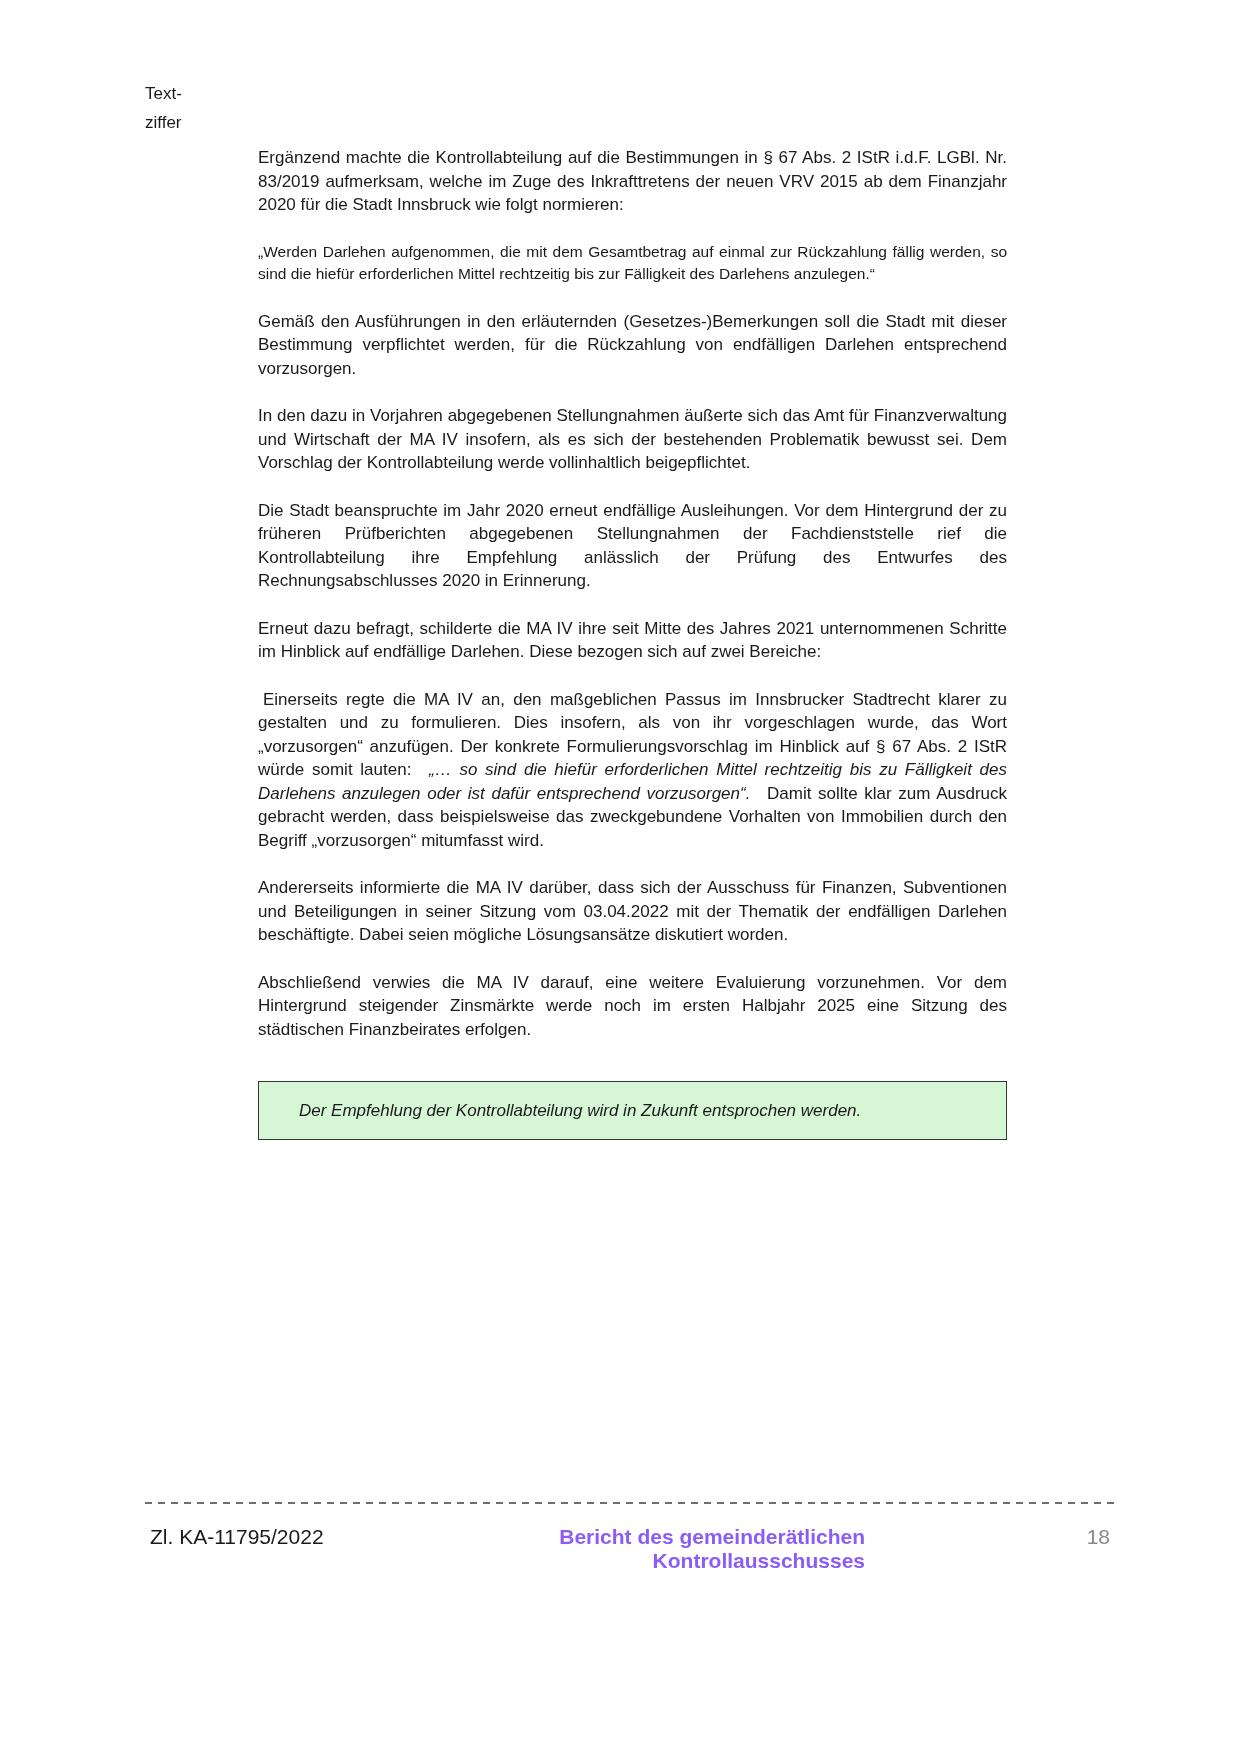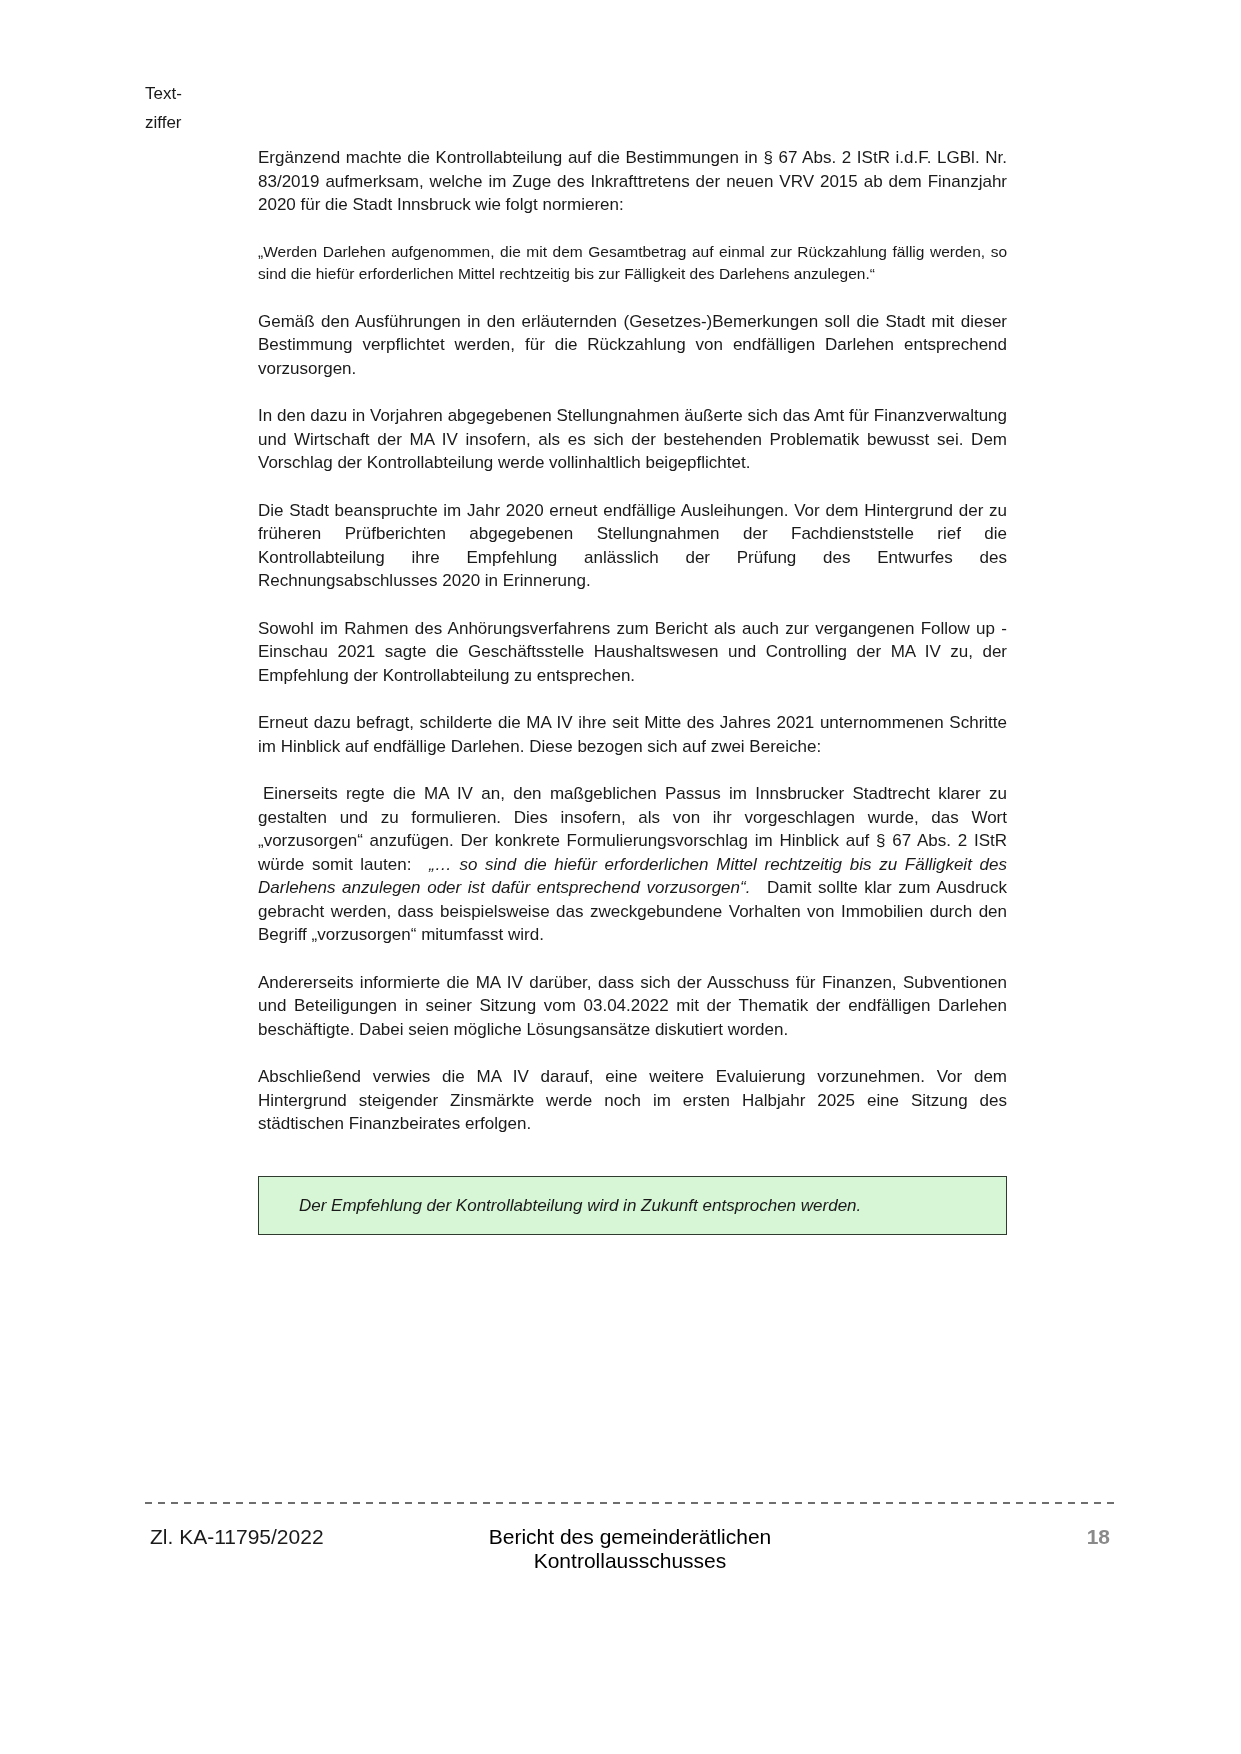--- a/index.html
+++ b/index.html
@@ -65,22 +65,22 @@
     height: 2px;
     background-image: repeating-linear-gradient(to right, #6e6e6e 0 7px, transparent 7px 13px);
   }
   .footer-row {
     display: flex;
     align-items: baseline;
     margin-top: 16px;
     font-size: 21px;
   }
   .footer-ref   { flex: 1; text-align: left;  color: #1a1a1a; }
-  .footer-title { flex: 2; text-align: center; color: #000000; }
-  .footer-page  { flex: 1; text-align: right; color: #8a8a8a; font-weight: bold; }
+  .footer-title { flex: 2; text-align: right; color: #8b5cf6; font-weight: bold; }
+  .footer-page  { flex: 1; text-align: right; color: #8a8a8a; }
 </style>
 </head>
 <body>
 
 <div class="page">
 
   <div class="margin-label">
     <div>Text-</div>
     <div>ziffer</div>
   </div>
@@ -89,21 +89,20 @@
     <p class="para">Ergänzend machte die Kontrollabteilung auf die Bestimmungen in § 67 Abs. 2 IStR i.d.F. LGBl. Nr. 83/2019 aufmerksam, welche im Zuge des Inkrafttretens der neuen VRV 2015 ab dem Finanzjahr 2020 für die Stadt Innsbruck wie folgt normieren:</p>
 
     <p class="para quote">„Werden Darlehen aufgenommen, die mit dem Gesamtbetrag auf einmal zur Rückzahlung fällig werden, so sind die hiefür erforderlichen Mittel rechtzeitig bis zur Fälligkeit des Darlehens anzulegen.“</p>
 
     <p class="para">Gemäß den Ausführungen in den erläuternden (Gesetzes-)Bemerkungen soll die Stadt mit dieser Bestimmung verpflichtet werden, für die Rückzahlung von endfälligen Darlehen entsprechend vorzusorgen.</p>
 
     <p class="para">In den dazu in Vorjahren abgegebenen Stellungnahmen äußerte sich das Amt für Finanzverwaltung und Wirtschaft der MA IV insofern, als es sich der bestehenden Problematik bewusst sei. Dem Vorschlag der Kontrollabteilung werde vollinhaltlich beigepflichtet.</p>
 
     <p class="para">Die Stadt beanspruchte im Jahr 2020 erneut endfällige Ausleihungen. Vor dem Hintergrund der zu früheren Prüfberichten abgegebenen Stellungnahmen der Fachdienststelle rief die Kontrollabteilung ihre Empfehlung anlässlich der Prüfung des Entwurfes des Rechnungsabschlusses 2020 in Erinnerung.</p>
 
-    <p class="para">Sowohl im Rahmen des Anhörungsverfahrens zum Bericht als auch zur vergangenen Follow up - Einschau 2021 sagte die Geschäftsstelle Haushaltswesen und Controlling der MA IV zu, der Empfehlung der Kontrollabteilung zu entsprechen.</p>
 
     <p class="para">Erneut dazu befragt, schilderte die MA IV ihre seit Mitte des Jahres 2021 unternommenen Schritte im Hinblick auf endfällige Darlehen. Diese bezogen sich auf zwei Bereiche:</p>
 
     <p class="para"><span>Einerseits regte die MA IV an, den maßgeblichen Passus im Innsbrucker Stadtrecht klarer zu gestalten und zu formulieren. Dies insofern, als von ihr vorgeschlagen wurde, das Wort „vorzusorgen“ anzufügen. Der konkrete Formulierungsvorschlag im Hinblick auf § 67 Abs. 2 IStR würde somit lauten: </span><span class="italic">„… so sind die hiefür erforderlichen Mittel rechtzeitig bis zu Fälligkeit des Darlehens anzulegen oder ist dafür entsprechend vorzusorgen“.</span><span> Damit sollte klar zum Ausdruck gebracht werden, dass beispielsweise das zweckgebundene Vorhalten von Immobilien durch den Begriff „vorzusorgen“ mitumfasst wird.</span></p>
 
     <p class="para">Andererseits informierte die MA IV darüber, dass sich der Ausschuss für Finanzen, Subventionen und Beteiligungen in seiner Sitzung vom 03.04.2022 mit der Thematik der endfälligen Darlehen beschäftigte. Dabei seien mögliche Lösungsansätze diskutiert worden.</p>
 
     <p class="para">Abschließend verwies die MA IV darauf, eine weitere Evaluierung vorzunehmen. Vor dem Hintergrund steigender Zinsmärkte werde noch im ersten Halbjahr 2025 eine Sitzung des städtischen Finanzbeirates erfolgen.</p>
 
     <div class="recommendation-box">

